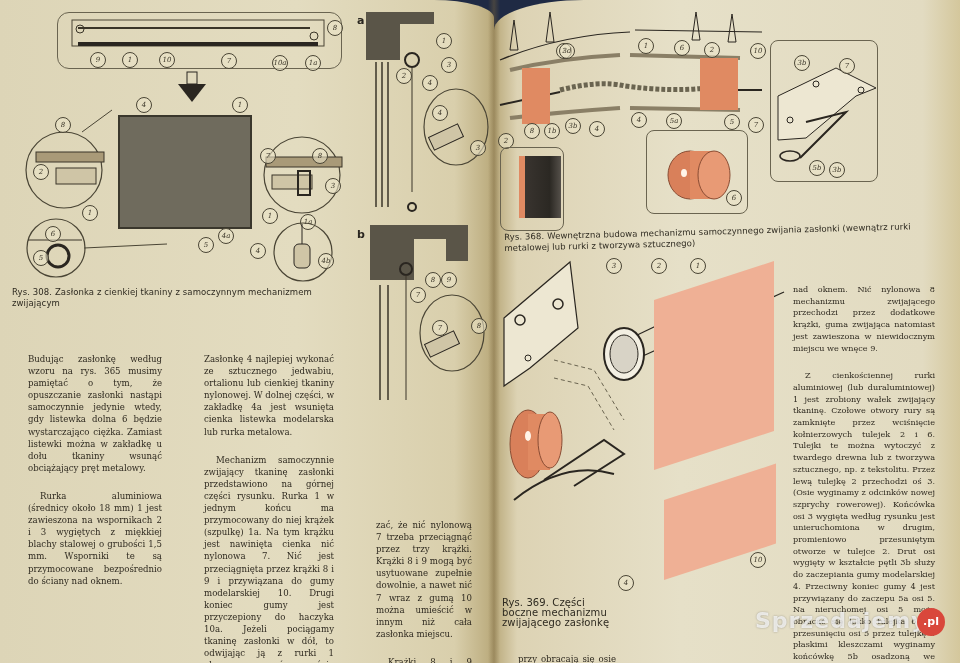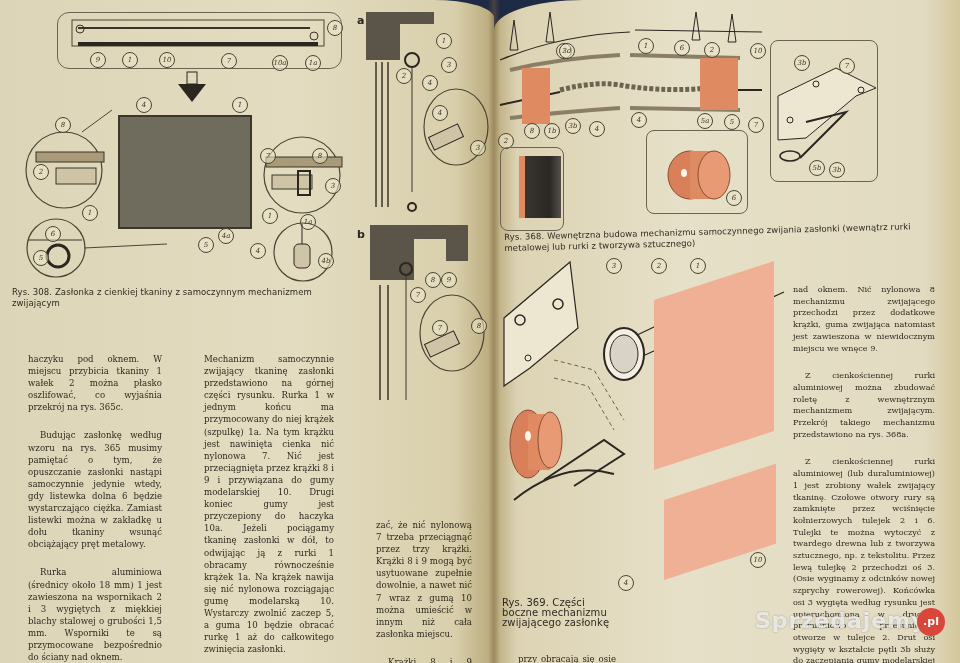--- a/index.html
+++ b/index.html
@@ -165,27 +165,27 @@
     <rect x="56" y="112" width="32" height="14" fill="#cfc5a6" stroke="#2a2620" transform="rotate(-25 72 119)"></rect>
   </svg>
   <div class="callout" style="left:425px;top:272px;">8</div>
   <div class="callout" style="left:441px;top:272px;">9</div>
   <div class="callout" style="left:410px;top:287px;">7</div>
   <div class="callout" style="left:432px;top:320px;">7</div>
   <div class="callout" style="left:471px;top:318px;">8</div>
 
 
   <div class="col" style="left:12px;top:337px;width:166px;">
-    <p>haczyku pod oknem. W miejscu przybicia tkaniny 1 wałek 2 można płasko oszlifować, co wyjaśnia przekrój na rys. 365c.</p>
     <p>Budując zasłonkę według wzoru na rys. 365 musimy pamiętać o tym, że opuszczanie zasłonki nastąpi samoczynnie jedynie wtedy, gdy listewka dolna 6 będzie wystarczająco ciężka. Zamiast listewki można w zakładkę u dołu tkaniny wsunąć obciążający pręt metalowy.</p>
     <p>Rurka aluminiowa (średnicy około 18 mm) 1 jest zawieszona na wspornikach 2 i 3 wygiętych z miękkiej blachy stalowej o grubości 1,5 mm. Wsporniki te są przymocowane bezpośrednio do ściany nad oknem.</p>
 
   </div>
 
   <div class="col" style="left:188px;top:337px;width:162px;">
+    <p>Zasłonkę 4 najlepiej wykonać ze sztucznego jedwabiu, ortalionu lub cienkiej tkaniny nylonowej. W dolnej części, w zakładkę 4a jest wsunięta cienka listewka modelarska lub rurka metalowa.</p>
     <p>Mechanizm samoczynnie zwijający tkaninę zasłonki przedstawiono na górnej części rysunku. Rurka 1 w jednym końcu ma przymocowany do niej krążek (szpulkę) 1a. Na tym krążku jest nawinięta cienka nić nylonowa 7. Nić jest przeciągnięta przez krążki 8 i 9 i przywiązana do gumy modelarskiej 10. Drugi koniec gumy jest przyczepiony do haczyka 10a. Jeżeli pociągamy tkaninę zasłonki w dół, to odwijając ją z rurki 1 obracamy równocześnie krążek 1a. Na krążek nawija się nić nylonowa rozciągając gumę modelarską 10. Wystarczy zwolnić zaczep 5, a guma 10 będzie obracać rurkę 1 aż do całkowitego zwinięcia zasłonki.</p>
     <p>Krążek 1a połączony z rurką 1 można zrobić z metalu lub drewna. Należy jednak doświadczalnie ustalić średnicę części cylindrycznej krążka 1a; im średnica ta będzie</p>
   </div>
 
   <div class="col" style="left:360px;top:503px;width:128px;">
     <p>zać, że nić nylonową 7 trzeba przeciągnąć przez trzy krążki. Krążki 8 i 9 mogą być usytuowane zupełnie dowolnie, a nawet nić 7 wraz z gumą 10 można umieścić w innym niż cała zasłonka miejscu.</p>
     <p>Krążki 8 i 9 zrobimy z tekstolitu lub twardego drewna. Mogą to być również krążki aluminiowe stosowane do montażu prostowodów kreślarskich. Zamiast krążków 8 i 9 można nić nylonową 7 przewlec przez oczkowe haczyki, ale wtedy opory będą znacznie większe.</p>
 
   </div>
 </div>
@@ -211,21 +211,21 @@
   <div class="orange" style="position:absolute;left:206px;top:58px;width:38px;height:52px;"></div>
 
   <div class="callout" style="left:62px;top:43px;">1</div>
   <div class="callout" style="left:65px;top:43px;font-style:italic;">3d</div>
   <div class="callout" style="left:71px;top:118px;">3b</div>
   <div class="callout" style="left:95px;top:121px;">4</div>
   <div class="callout" style="left:137px;top:112px;">4</div>
   <div class="callout" style="left:144px;top:38px;">1</div>
   <div class="callout" style="left:180px;top:40px;">6</div>
   <div class="callout" style="left:210px;top:42px;">2</div>
-  <div class="callout" style="left:172px;top:113px;margin-left:31px;">5a</div>
+  <div class="callout" style="left:172px;top:113px;">5a</div>
   <div class="callout" style="left:230px;top:114px;">5</div>
   <div class="callout" style="left:254px;top:117px;">7</div>
   <div class="callout" style="left:256px;top:43px;">10</div>
   <div class="callout" style="left:4px;top:133px;">2</div>
   <div class="callout" style="left:30px;top:123px;">8</div>
   <div class="callout" style="left:50px;top:123px;">1b</div>
 
   <div class="fig-box" style="left:6px;top:147px;width:62px;height:82px;border-radius:8px;">
     <div style="position:absolute;left:22px;top:8px;width:38px;height:62px;background:linear-gradient(90deg,#3a3530,#2b2823 70%,#55504a);"></div>
     <div class="orange" style="position:absolute;left:18px;top:8px;width:6px;height:62px;"></div>
@@ -294,21 +294,20 @@
 
   <div class="col" style="left:8px;top:637px;width:130px;">
     <p>przy obracają się osie rurki 4, przymocowane są śrubkami do deski 1.</p>
   </div>
   <div class="col" style="left:148px;top:637px;width:125px;">
     <p style="text-indent:12px;"></p>
   </div>
 
   <div class="col" style="left:283px;top:268px;width:174px;font-size:8.1px;line-height:11.7px;">
     <p>nad oknem. Nić nylonowa 8 mechanizmu zwijającego przechodzi przez dodatkowe krążki, guma zwijająca natomiast jest zawieszona w niewidocznym miejscu we wnęce 9.</p>
-    <p>Z cienkościennej rurki aluminiowej można zbudować roletę z wewnętrznym mechanizmem zwijającym. Przekrój takiego mechanizmu przedstawiono na rys. 368a.</p>
     <p>Z cienkościennej rurki aluminiowej (lub duraluminiowej) 1 jest zrobiony wałek zwijający tkaninę. Czołowe otwory rury są zamknięte przez wciśnięcie kołnierzowych tulejek 2 i 6. Tulejki te można wytoczyć z twardego drewna lub z tworzywa sztucznego, np. z tekstolitu. Przez lewą tulejkę 2 przechodzi oś 3. (Osie wyginamy z odcinków nowej szprychy rowerowej). Końcówka osi 3 wygięta według rysunku jest unieruchomiona w drugim, promieniowo przesuniętym otworze w tulejce 2. Drut osi wygięty w kształcie pętli 3b służy do zaczepiania gumy modelarskiej 4. Przeciwny koniec gumy 4 jest przywiązany do zaczepu 5a osi 5. Na nieruchomej osi 5 może obracać się lekko tulejka 6. Po przesunięciu osi 5 przez tulejkę 6 płaskimi kleszczami wyginamy końcówkę 5b osadzoną we wsporniku 7. Wspornik 7 przykręcony jest do ramy okna). Po wysunięciu końcówki 5b w prawo obracamy kilkadziesiąt razy</p>
   </div>
 </div>
 
 <div class="gutter"></div>
 
 <div class="watermark">Sprzedajemy</div>
 <div class="wm-badge">.pl</div>
 
 </body></html>

